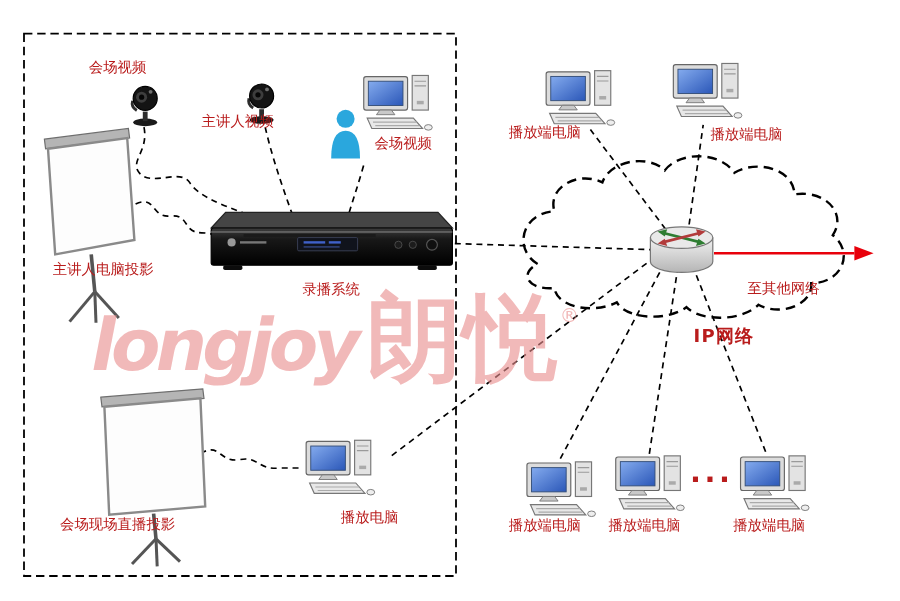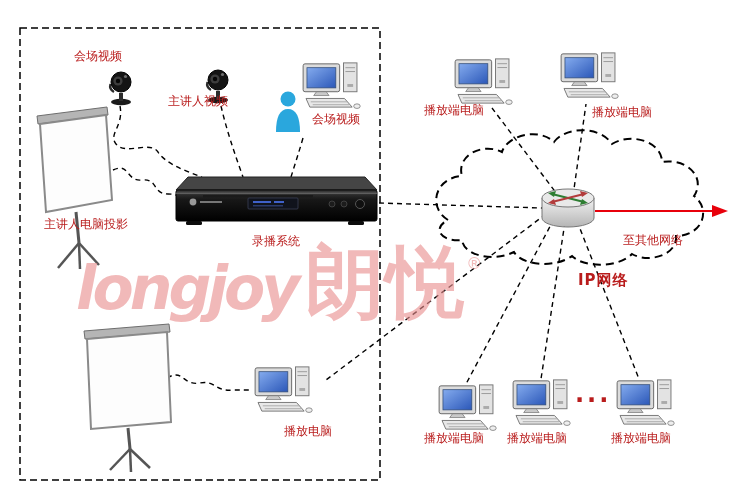--- a/index.html
+++ b/index.html
@@ -178,20 +178,21 @@
 
   <div class="watermark">
     <span class="wm-latin">longjoy</span><span class="wm-cjk">朗悦</span><span class="wm-reg">®</span>
   </div>
 
   <div class="label" style="left:74px; top:48px;">会场视频</div>
   <div class="label" style="left:168px; top:48px;margin-top:45px;">主讲人视频</div>
   <div class="label" style="left:312px; top:111px;">会场视频</div>
   <div class="label" style="left:44px; top:216px;">主讲人电脑投影</div>
   <div class="label" style="left:252px; top:233px;text-align:right;">录播系统</div>
+  <div class="label" style="left:50px; top:429px;">会场现场直播投影</div>
   <div class="label" style="left:284px; top:423px;">播放电脑</div>
 
   <div class="label big" style="left:578px; top:231px;">IP网络</div>
   <div class="label" style="left:623px; top:192px;margin-top:40px;">至其他网络</div>
 
   <div class="label" style="left:424px; top:102px;">播放端电脑</div>
   <div class="label" style="left:592px; top:104px;">播放端电脑</div>
   <div class="label" style="left:424px; top:430px;">播放端电脑</div>
   <div class="label" style="left:507px; top:430px;">播放端电脑</div>
   <div class="label" style="left:611px; top:430px;">播放端电脑</div>

